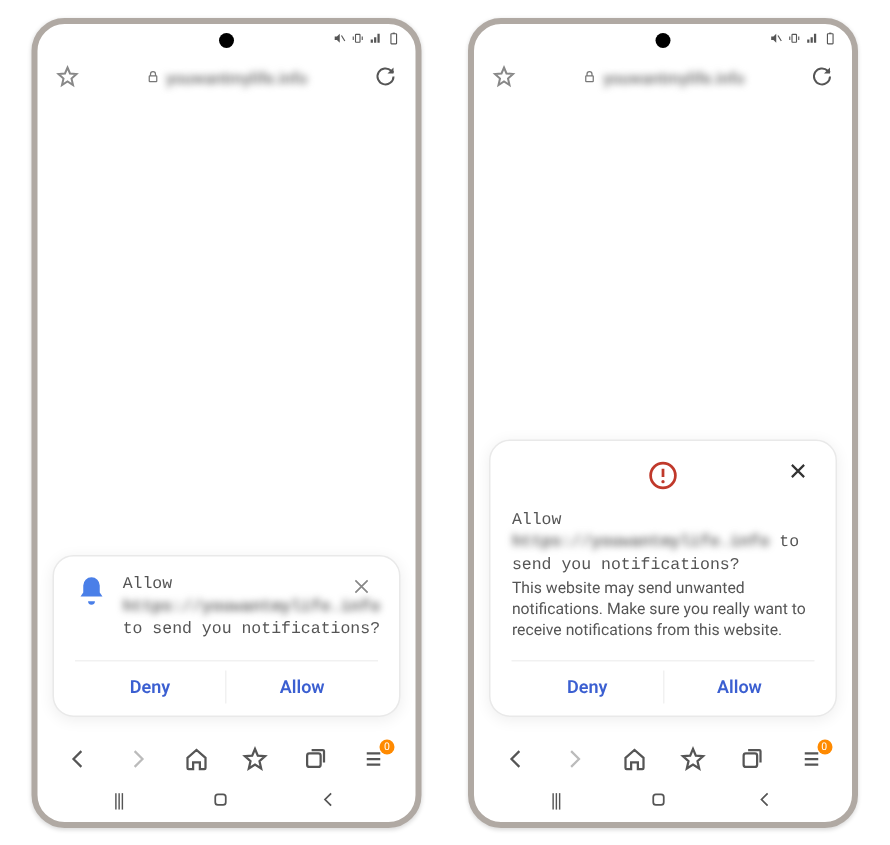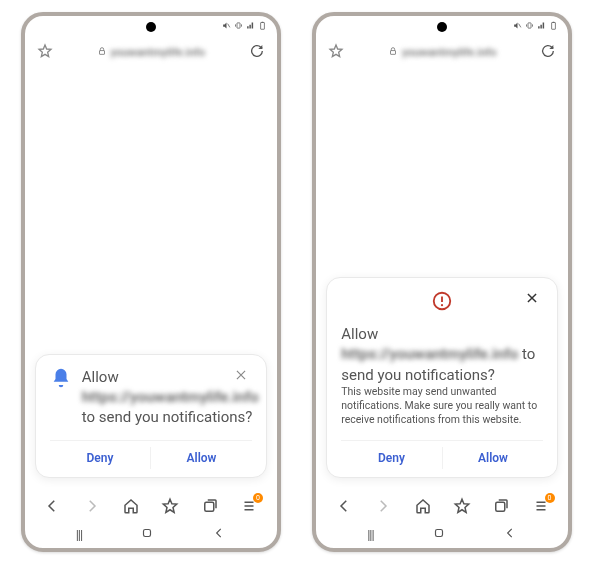--- a/index.html
+++ b/index.html
@@ -119,24 +119,25 @@
     position: absolute;
     top: 0;
     right: 0;
     width: 18px;
     height: 18px;
     cursor: pointer;
   }
   .close-x svg { width: 14px; height: 14px; }
 
   .prompt-text {
-    font-size: 15px;
+    font-size: 11px;
     color: #555;
     line-height: 1.35;
     flex: 1;
+    font-family: Liberation Mono, monospace;
   }
   .prompt-text .blur {
     filter: blur(2.5px);
     font-weight: 600;
     color: #666;
   }
   .prompt-subtext {
     font-size: 10.5px;
     color: #555;
     line-height: 1.35;

